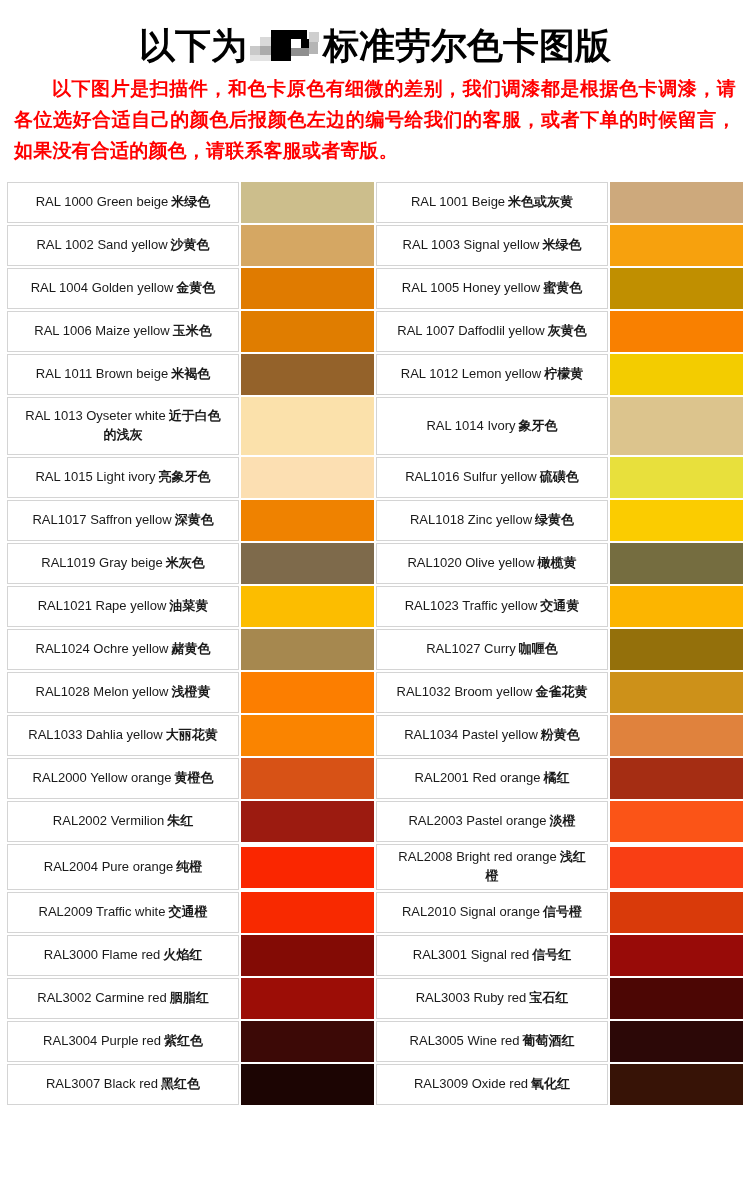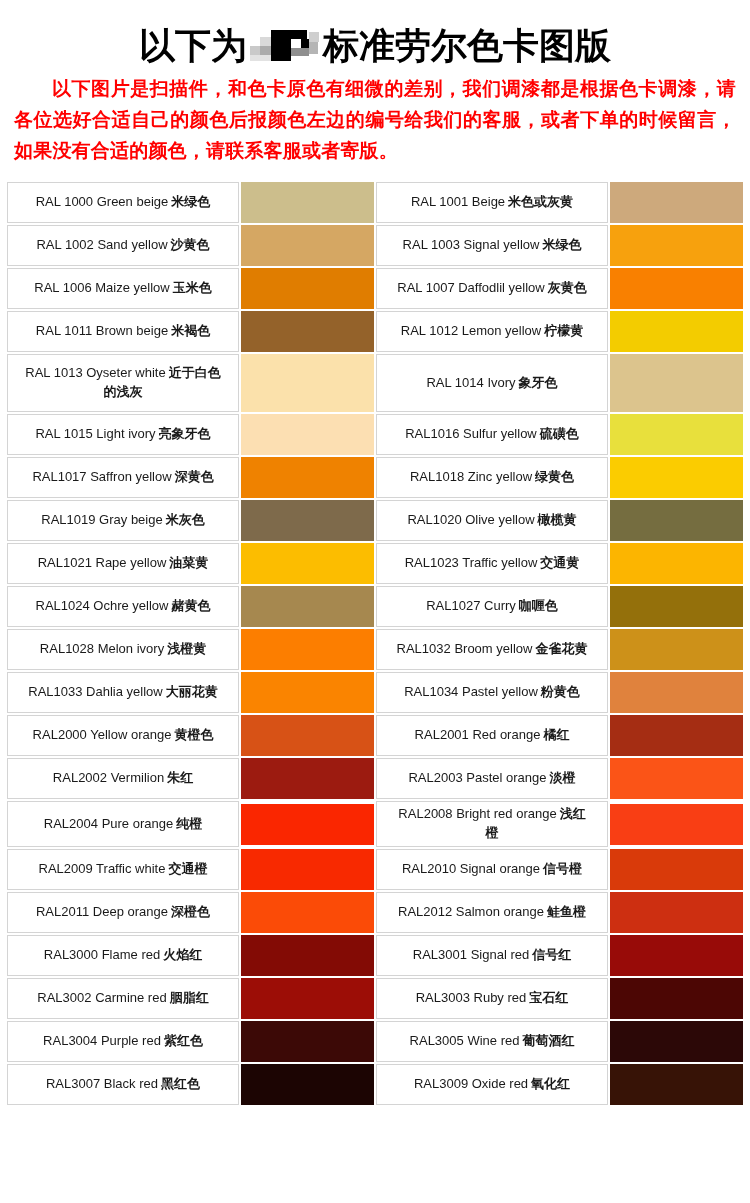--- a/index.html
+++ b/index.html
@@ -136,20 +136,30 @@
         <td class="name-cell"><span class="name-text">RAL 1002 Sand yellow</span><span class="cn">沙黄色</span></td>
         <td class="swatch-cell">
           <span class="swatch" style="background: rgb(213, 167, 99);"></span>
         </td>
         <td class="name-cell"><span class="name-text">RAL 1003 Signal yellow</span><span class="cn">米绿色</span></td>
         <td class="swatch-cell">
           <span class="swatch" style="background: rgb(247, 161, 13);"></span>
         </td>
       </tr>
       <tr>
+        <td class="name-cell"><span class="name-text">RAL 1004 Golden yellow</span><span class="cn">金黄色</span></td>
+        <td class="swatch-cell">
+          <span class="swatch" style="background: rgb(224, 123, 0);"></span>
+        </td>
+        <td class="name-cell"><span class="name-text">RAL 1005 Honey yellow</span><span class="cn">蜜黄色</span></td>
+        <td class="swatch-cell">
+          <span class="swatch" style="background: rgb(192, 143, 0);"></span>
+        </td>
+      </tr>
+      <tr>
         <td class="name-cell"><span class="name-text">RAL 1006 Maize yellow</span><span class="cn">玉米色</span></td>
         <td class="swatch-cell">
           <span class="swatch" style="background: rgb(224, 125, 0);"></span>
         </td>
         <td class="name-cell"><span class="name-text">RAL 1007 Daffodlil yellow</span><span class="cn">灰黄色</span></td>
         <td class="swatch-cell">
           <span class="swatch" style="background: rgb(249, 128, 0);"></span>
         </td>
       </tr>
       <tr>
@@ -216,21 +226,21 @@
         <td class="name-cell"><span class="name-text">RAL1024 Ochre yellow</span><span class="cn">赭黄色</span></td>
         <td class="swatch-cell">
           <span class="swatch" style="background: rgb(166, 136, 79);"></span>
         </td>
         <td class="name-cell"><span class="name-text">RAL1027 Curry</span><span class="cn">咖喱色</span></td>
         <td class="swatch-cell">
           <span class="swatch" style="background: rgb(148, 112, 11);"></span>
         </td>
       </tr>
       <tr>
-        <td class="name-cell"><span class="name-text">RAL1028 Melon ivory</span><span class="cn">浅橙黄</span></td>
+        <td class="name-cell"><span class="name-text">RAL1028 Melon yellow</span><span class="cn">浅橙黄</span></td>
         <td class="swatch-cell">
           <span class="swatch" style="background: rgb(252, 126, 0);"></span>
         </td>
         <td class="name-cell"><span class="name-text">RAL1032 Broom yellow</span><span class="cn">金雀花黄</span></td>
         <td class="swatch-cell">
           <span class="swatch" style="background: rgb(205, 145, 25);"></span>
         </td>
       </tr>
       <tr>
         <td class="name-cell"><span class="name-text">RAL1033 Dahlia yellow</span><span class="cn">大丽花黄</span></td>
@@ -273,30 +283,20 @@
         </td>
       </tr>
       <tr>
         <td class="name-cell"><span class="name-text">RAL2009 Traffic white</span><span class="cn">交通橙</span></td>
         <td class="swatch-cell">
           <span class="swatch" style="background: rgb(248, 41, 0);"></span>
         </td>
         <td class="name-cell"><span class="name-text">RAL2010 Signal orange</span><span class="cn">信号橙</span></td>
         <td class="swatch-cell">
           <span class="swatch" style="background: rgb(217, 58, 10);"></span>
-        </td>
-      </tr>
-      <tr>
-        <td class="name-cell"><span class="name-text">RAL2011 Deep orange</span><span class="cn">深橙色</span></td>
-        <td class="swatch-cell">
-          <span class="swatch" style="background: rgb(251, 75, 7);"></span>
-        </td>
-        <td class="name-cell"><span class="name-text">RAL2012 Salmon orange</span><span class="cn">鲑鱼橙</span></td>
-        <td class="swatch-cell">
-          <span class="swatch" style="background: rgb(205, 47, 17);"></span>
         </td>
       </tr>
       <tr>
         <td class="name-cell"><span class="name-text">RAL3000 Flame red</span><span class="cn">火焰红</span></td>
         <td class="swatch-cell">
           <span class="swatch" style="background: rgb(131, 11, 5);"></span>
         </td>
         <td class="name-cell"><span class="name-text">RAL3001 Signal red</span><span class="cn">信号红</span></td>
         <td class="swatch-cell">
           <span class="swatch" style="background: rgb(152, 11, 8);"></span>

